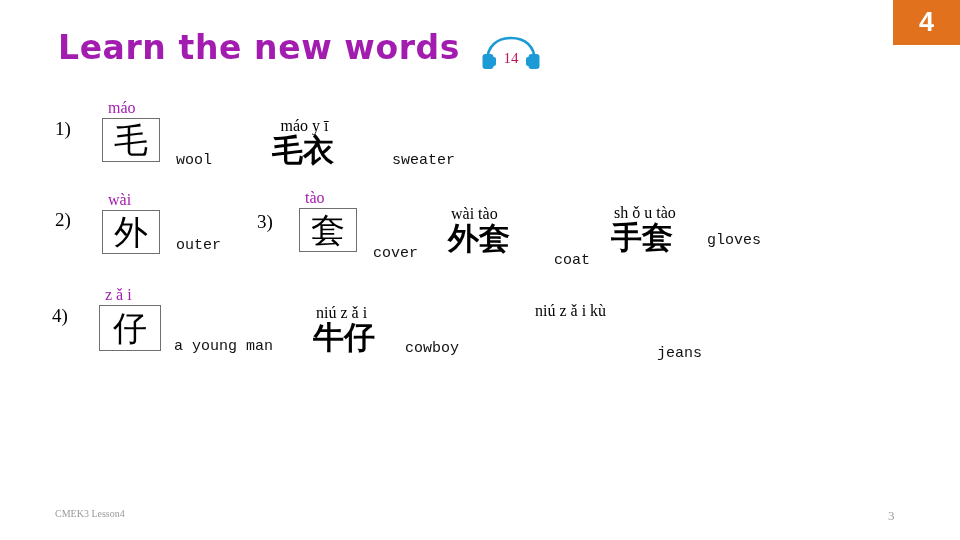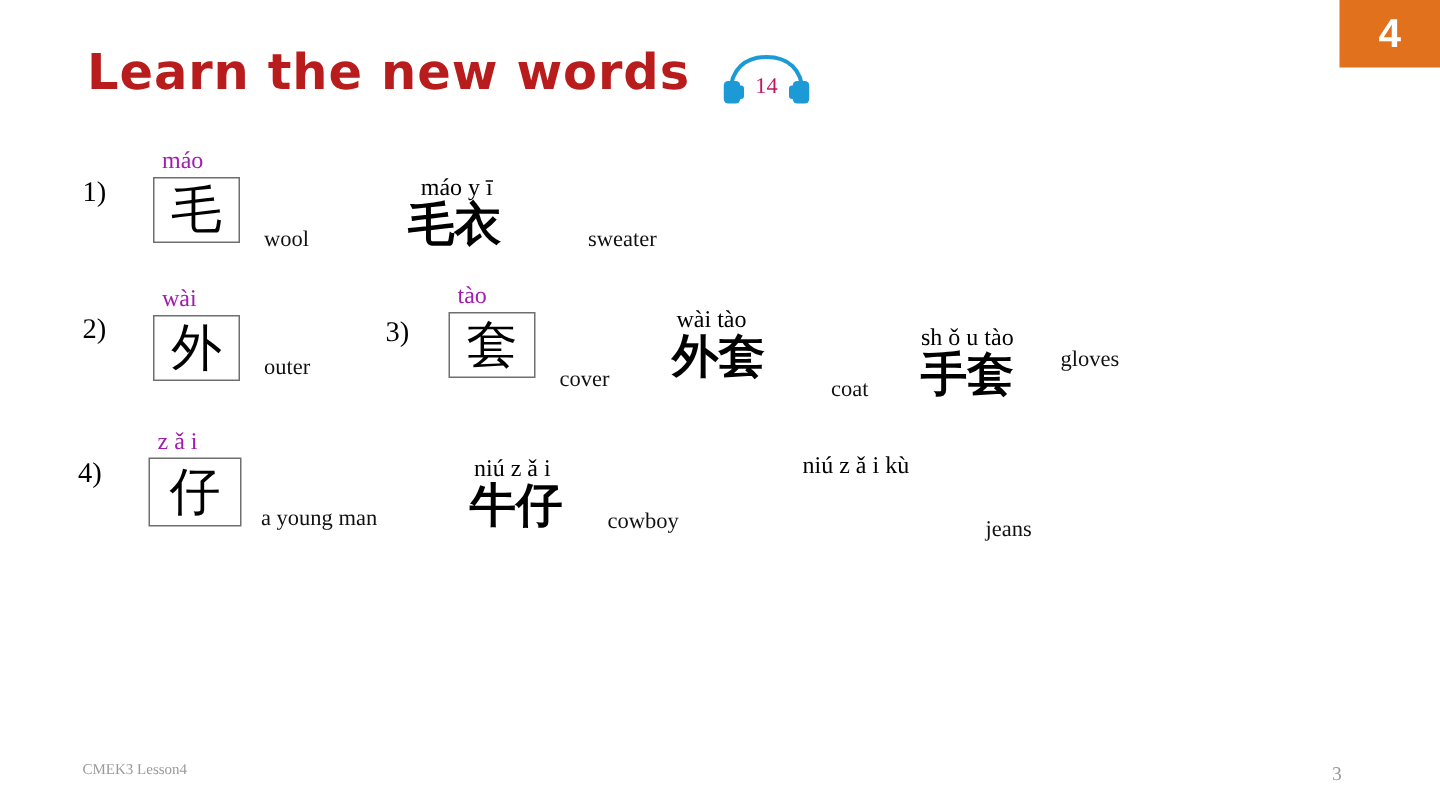--- a/index.html
+++ b/index.html
@@ -40,21 +40,21 @@
   }
 
   
   .title {
     position: absolute;
     left: 58px;
     top: 28px;
     font-family: "DejaVu Sans", sans-serif;
     font-size: 33px;
     font-weight: 600;
-    color: #b91c1c;
+    color: #a21caf;
     letter-spacing: 0.6px;
     white-space: nowrap;
   }
 
   
   .audio-icon {
     position: absolute;
     left: 480px;
     top: 34px;
     width: 62px;
@@ -125,21 +125,21 @@
     font-size: 31px;
     line-height: 1;
     color: #000000;
     font-weight: 600;
     white-space: nowrap;
   }
 
   
   .gloss {
     position: absolute;
-    font-family: Liberation Serif, serif;
+    font-family: Liberation Mono, monospace;
     font-size: 15px;
     color: #111111;
     white-space: nowrap;
   }
 
   
   .footer-left {
     position: absolute;
     left: 55px;
     top: 508px;
@@ -217,21 +217,21 @@
       </div>
     </div>
     <div class="gloss" style="left:373px; top:245px;">cover</div>
 
     <div class="compound" style="left:448px; top:206px;">
       <div class="compound-pinyin">wài tào</div>
       <div class="han">外套</div>
     </div>
     <div class="gloss" style="left:543px; top:252px;margin-left:11px;">coat</div>
 
-    <div class="compound" style="left:611px; top:218px;text-align:right;">
+    <div class="compound" style="left:611px; top:205px;">
       <div class="compound-pinyin">sh ǒ u tào</div>
       <div class="han">手套</div>
     </div>
     <div class="gloss" style="left:707px; top:232px;">gloves</div>
   </div>
 
   <div class="row" style="top:0">
     <div class="index" style="left:52px; top:305px;">4)</div>
 
     <div class="charbox-wrap" style="left:99px; top:287px;">

